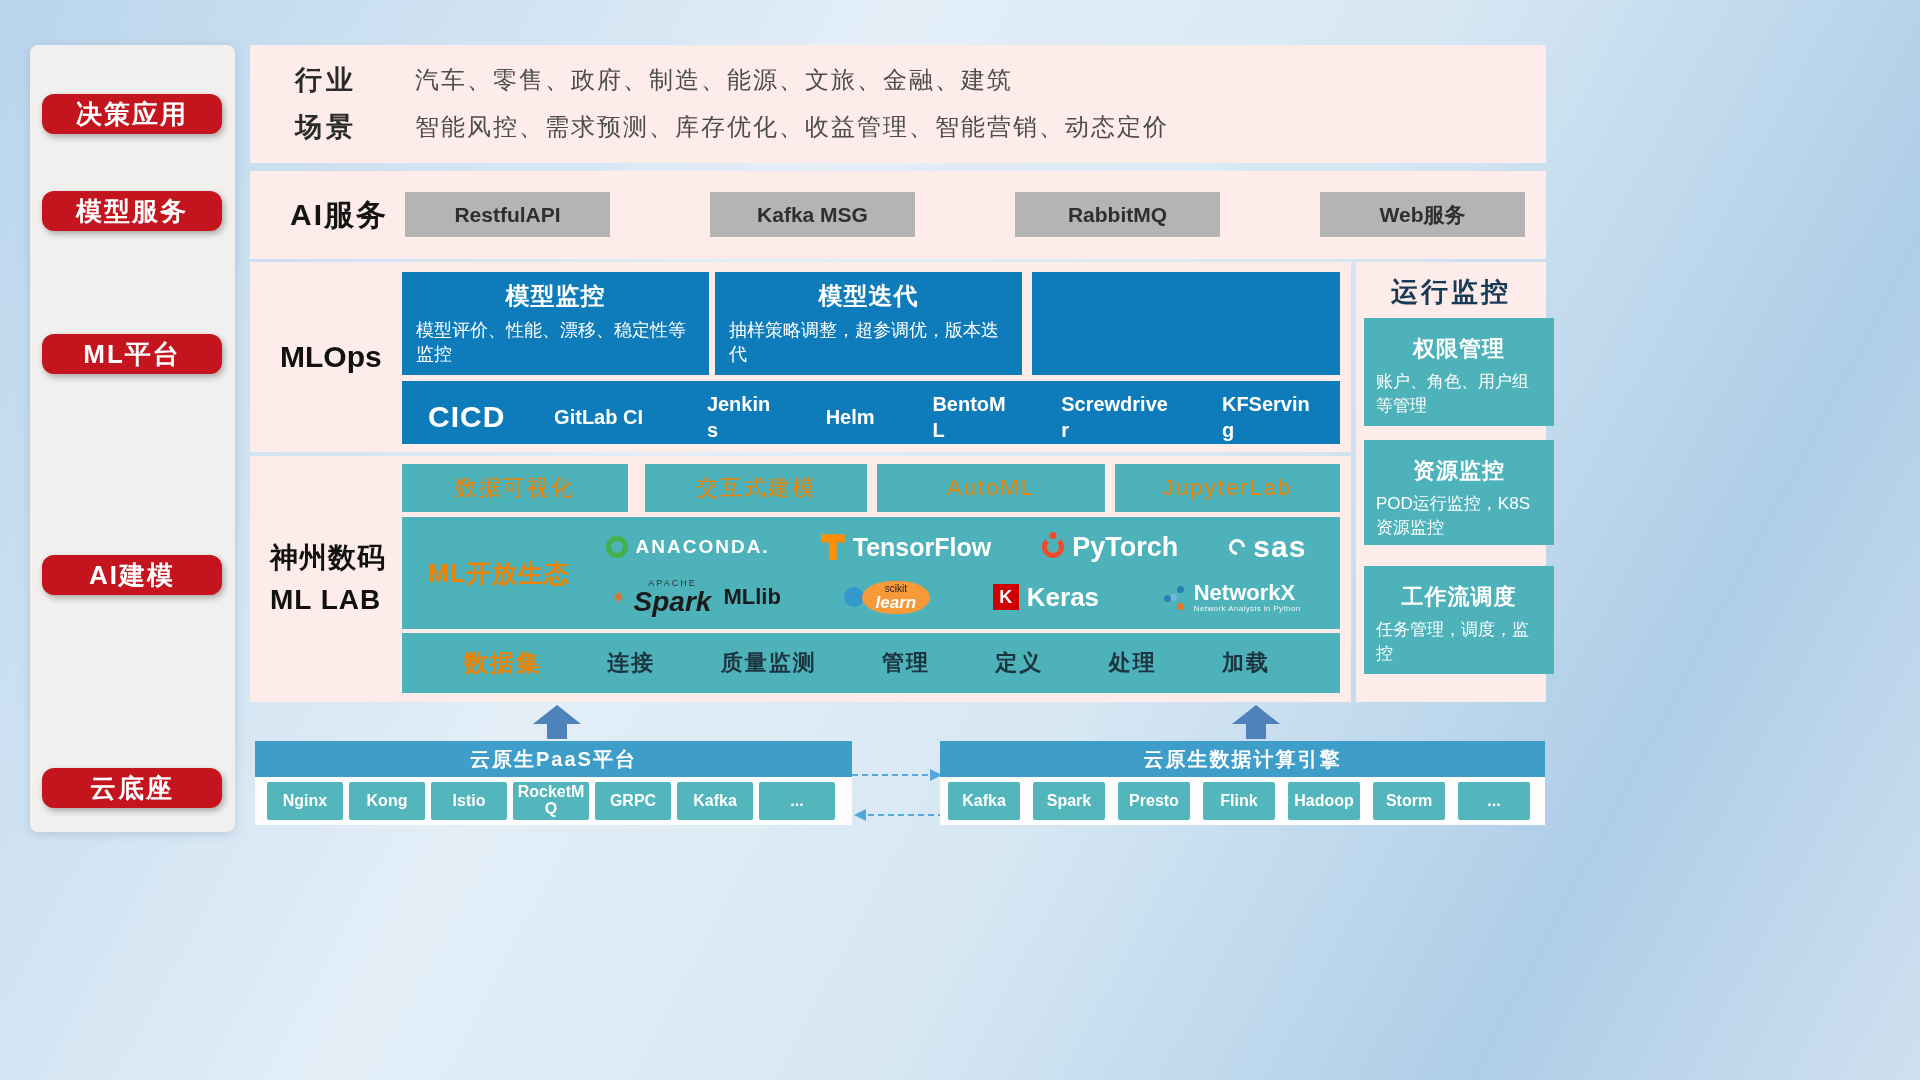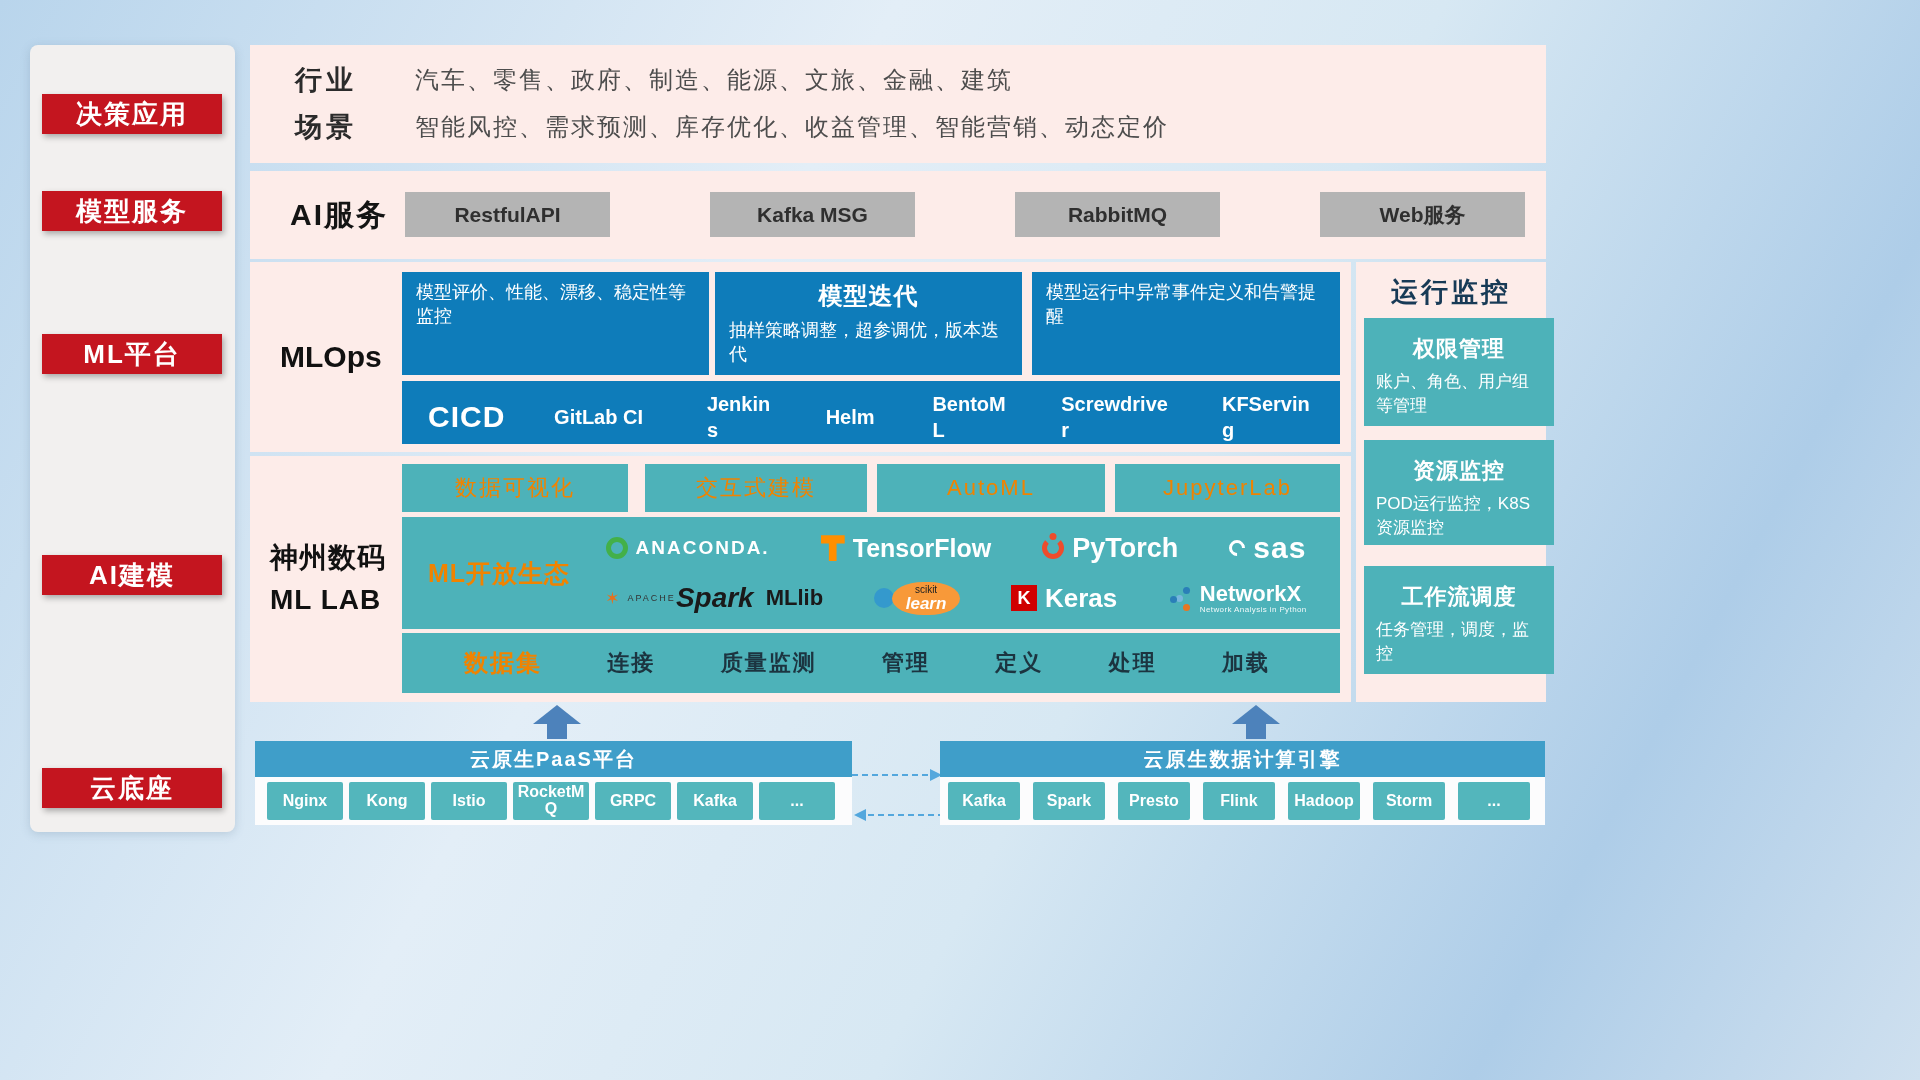--- a/index.html
+++ b/index.html
@@ -5,21 +5,21 @@
   *{margin:0;padding:0;box-sizing:border-box}
   body{font-family:"Liberation Sans","DejaVu Sans",sans-serif}
   .stage{position:relative;width:1920px;height:1080px;overflow:hidden;
     background:linear-gradient(118deg,#b9d5ec 0%,#e3eef7 36%,#d7e8f3 58%,#aecde8 82%,#cfe0ef 100%)}
 
   
   .sidebar{position:absolute;left:30px;top:45px;width:205px;height:787px;background:#f2f0ef;
     border-radius:8px;box-shadow:0 2px 10px rgba(110,135,160,.3)}
   .red-btn{position:absolute;left:42px;width:180px;height:40px;background:#c4151f;color:#fff;
     font-size:26px;font-weight:bold;letter-spacing:2px;display:flex;align-items:center;
-    justify-content:center;border-radius:0;box-shadow:2px 3px 6px rgba(0,0,0,.3)}
+    justify-content:center;border-radius:12px;box-shadow:2px 3px 6px rgba(0,0,0,.3)}
 
   .panel{position:absolute;background:#fdece9}
   .p-industry{left:250px;top:45px;width:1296px;height:118px}
   .p-aiservice{left:250px;top:171px;width:1296px;height:88px}
   .p-mlops{left:250px;top:262px;width:1101px;height:190px}
   .p-mllab{left:250px;top:456px;width:1101px;height:246px}
   .p-monitor{left:1356px;top:262px;width:190px;height:440px}
 
   
   .ind-row{position:absolute;left:45px;height:40px;display:flex;align-items:center}
@@ -71,21 +71,21 @@
   .tf-text{font-size:25px;font-weight:bold}
   .pt-icon{position:relative;width:22px;height:22px;border:5px solid #ee4c2c;border-radius:50%;
     border-top-color:transparent;display:inline-block}
   .pt-icon::after{content:"";position:absolute;top:-9px;left:50%;transform:translateX(-50%);
     width:7px;height:7px;background:#ee4c2c;border-radius:50%}
   .pt-text{font-size:27px;font-weight:600}
   .sas-icon{width:16px;height:16px;border:3px solid #fff;border-radius:50%;
     border-bottom-color:transparent;transform:rotate(-45deg);display:inline-block}
   .sas-text{font-size:30px;font-weight:bold;letter-spacing:1px}
   .spark-star::before{content:"✶";color:#e8701a;font-size:17px;font-weight:bold}
-  .spark-stack{display:flex;flex-direction:row;align-items:center;line-height:1}
+  .spark-stack{display:flex;flex-direction:column;align-items:center;line-height:1}
   .spark-top{font-size:9px;letter-spacing:2px;color:#333}
   .spark-text{font-size:28px;font-weight:bold;font-style:italic;color:#1a1a1a}
   .mllib-text{font-size:22px;font-weight:bold;color:#1a1a1a;margin-left:4px}
   .sk-circle{width:20px;height:20px;border-radius:50%;background:#3499cd;display:inline-block;margin-right:-10px}
   .sk-blob{background:#f89939;border-radius:50%/55%;padding:3px 14px;text-align:center;display:inline-flex;
     flex-direction:column;align-items:center;line-height:1}
   .sk-top{font-size:10px;color:#222}
   .sk-text{font-size:17px;font-weight:bold;font-style:italic;color:#fff}
   .keras-icon{width:26px;height:26px;background:#d00000;color:#fff;font-weight:bold;font-size:18px;
     display:flex;align-items:center;justify-content:center}
@@ -146,28 +146,28 @@
     <span class="aiservice-label">AI服务</span>
     <div class="gray-btn" style="left:155px">RestfulAPI</div>
     <div class="gray-btn" style="left:460px">Kafka MSG</div>
     <div class="gray-btn" style="left:765px">RabbitMQ</div>
     <div class="gray-btn" style="left:1070px">Web服务</div>
   </div>
 
   <div class="panel p-mlops">
     <div class="mlops-label">MLOps</div>
     <div class="blue-card" style="left:152px">
+      <div class="blue-card-title">模型监控</div>
       <div class="blue-card-desc">模型评价、性能、漂移、稳定性等监控</div>
     </div>
     <div class="blue-card" style="left:465px">
       <div class="blue-card-title">模型迭代</div>
       <div class="blue-card-desc">抽样策略调整，超参调优，版本迭代</div>
     </div>
     <div class="blue-card" style="left:782px;width:308px">
-      <div class="blue-card-desc">模型运行中异常事件定义和告警提醒</div>
     </div>
     <div class="cicd-bar">
       <span class="cicd-label">CICD</span>
       <span class="cicd-tool t0">GitLab CI</span>
       <span class="cicd-tool t1">Jenkins</span>
       <span class="cicd-tool t2">Helm</span>
       <span class="cicd-tool t3">BentoML</span>
       <span class="cicd-tool t4">Screwdriver</span>
       <span class="cicd-tool t5">KFServing</span>
     </div>

